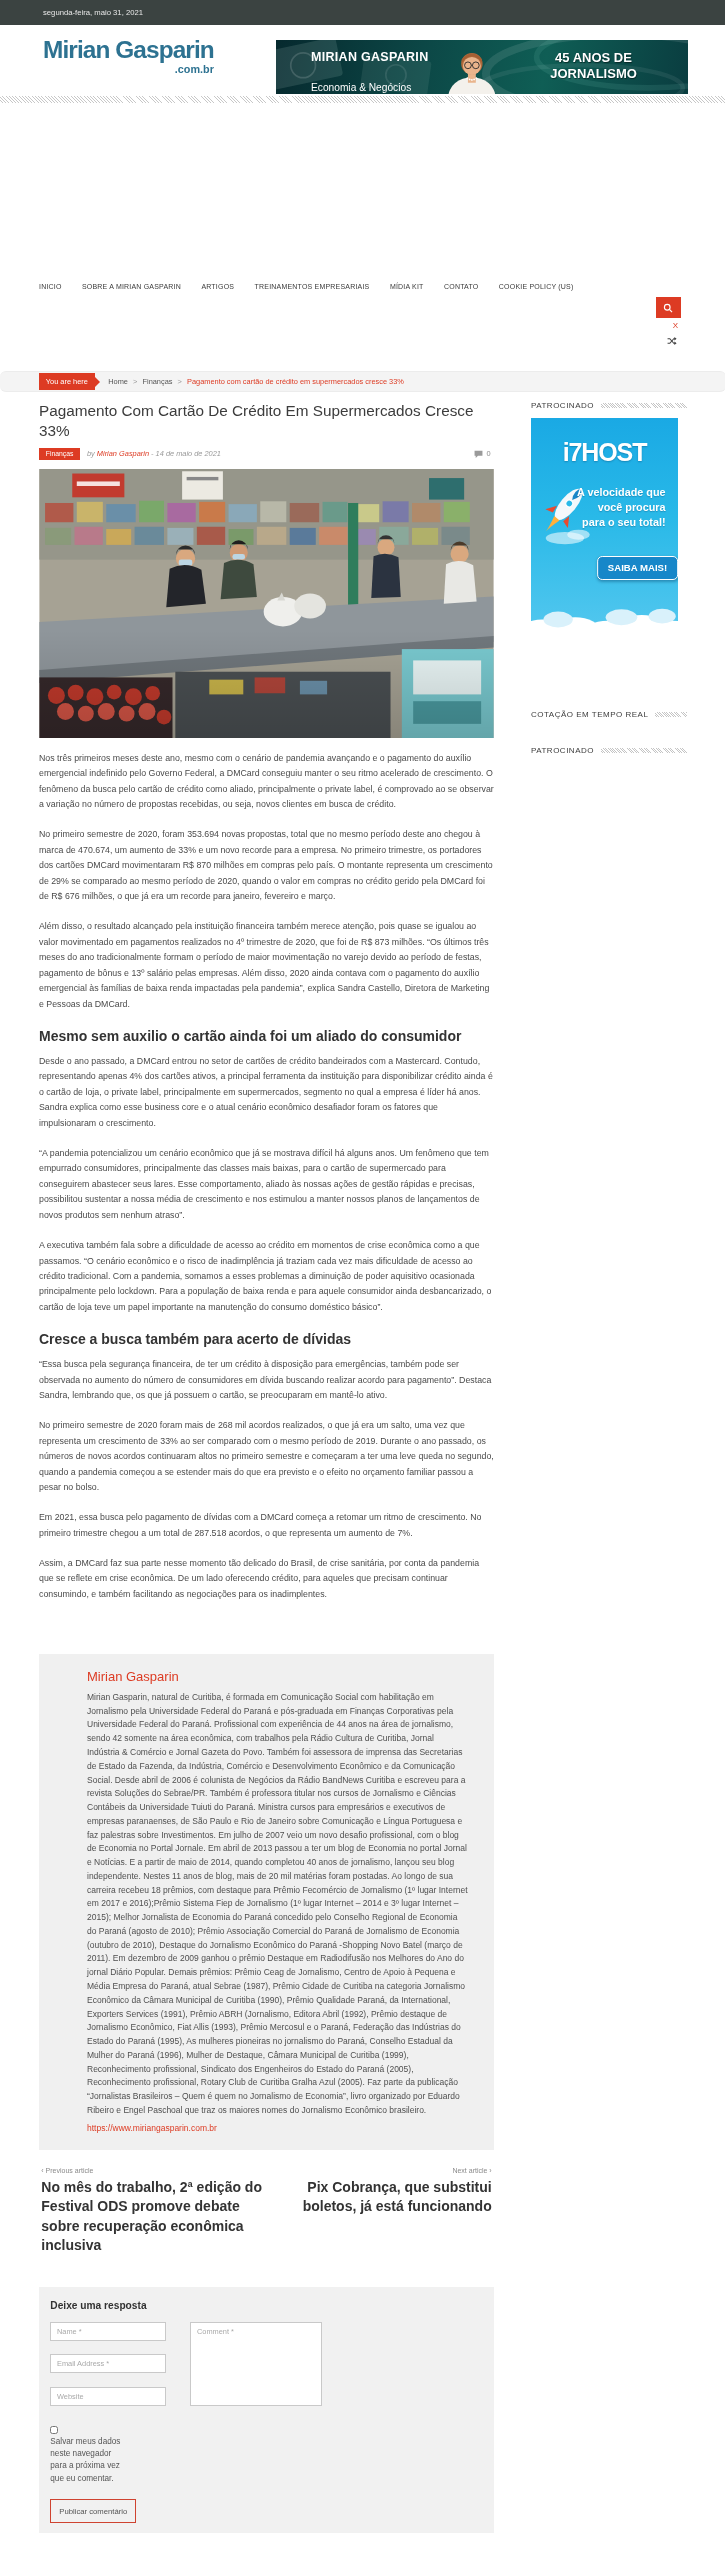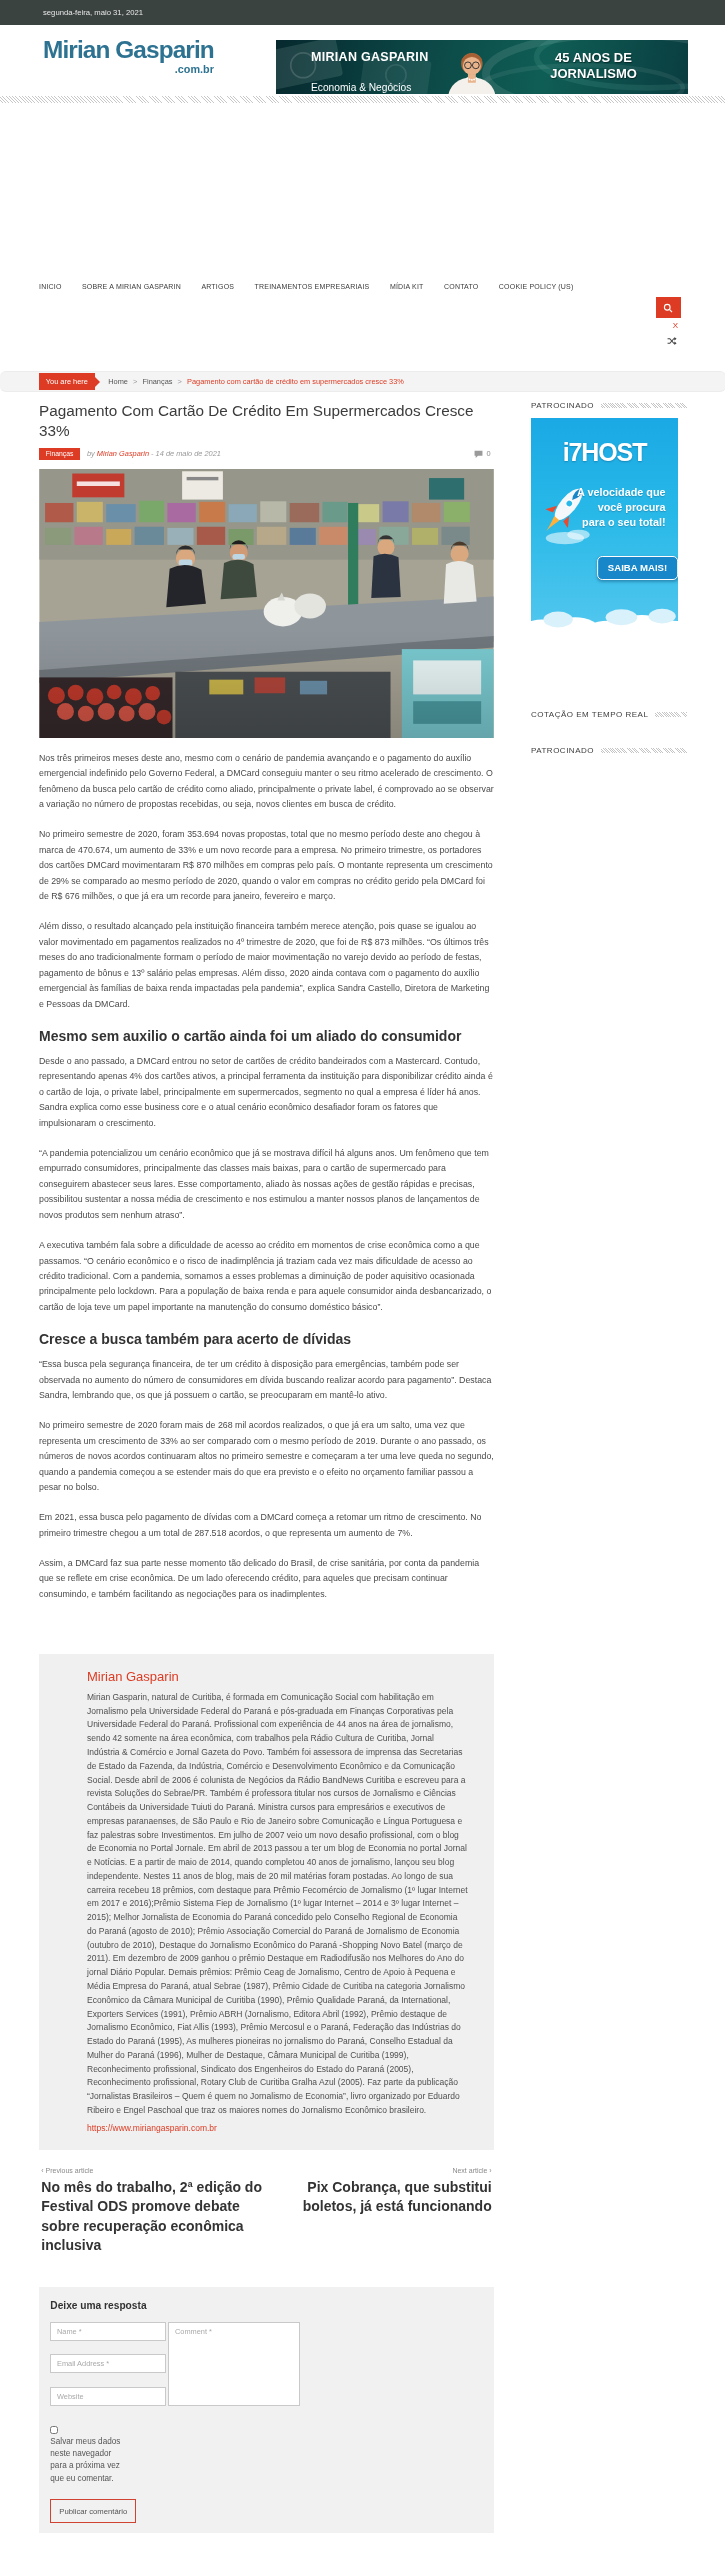--- a/index.html
+++ b/index.html
@@ -77,21 +77,21 @@
   
   .prevnext { display:flex; justify-content:space-between; margin-top:10.2px; padding:6.8px 2.3px 8px; }
   .pn-label { font-size:7px; color:#8a8a8a; margin-bottom:3.4px; }
   .pn-title { font-size:14px; font-weight:bold; color:#333; line-height:1.4; cursor:pointer; }
   .pn-prev { max-width:221px; }
   .pn-next { max-width:193px; text-align:right; }
 
   
   .comment-box { margin-top:23px; background:#f1f1f1; padding:12.5px 11.3px 10.2px; }
   .comment-box h3 { margin:0 0 11.3px; font-size:10.2px; color:#333; }
-  .form-cols { display:flex; gap:2px; }
+  .form-cols { display:flex; gap:24px; }
   .form-left input { display:block; width:116px; height:19px; border:0.6px solid #c9c9c9; background:#fff;
     padding:0 5.7px; font-size:7.4px; color:#444; margin-bottom:13.6px; font-family:"Liberation Sans",sans-serif; }
   .form-left input::placeholder, .form-right textarea::placeholder { color:#a9a9a9; }
   .form-right textarea { width:132px; height:84px; border:0.6px solid #c9c9c9; background:#fff; padding:4.5px 5.7px;
     font-size:7.4px; color:#444; resize:none; font-family:"Liberation Sans",sans-serif; }
   .save-row { margin-top:6.8px; width:71px; }
   .save-row input { width:7.4px; height:7.4px; margin:0 0 2.3px; display:block; }
   .save-row label { font-size:8.2px; color:#555; line-height:1.48; }
   .submit-btn { margin-top:14.7px; background:transparent; border:0.6px solid #cf4330; color:#555;
     font-size:7.7px; padding:6.2px 8px; cursor:pointer; font-family:"Liberation Sans",sans-serif; }

